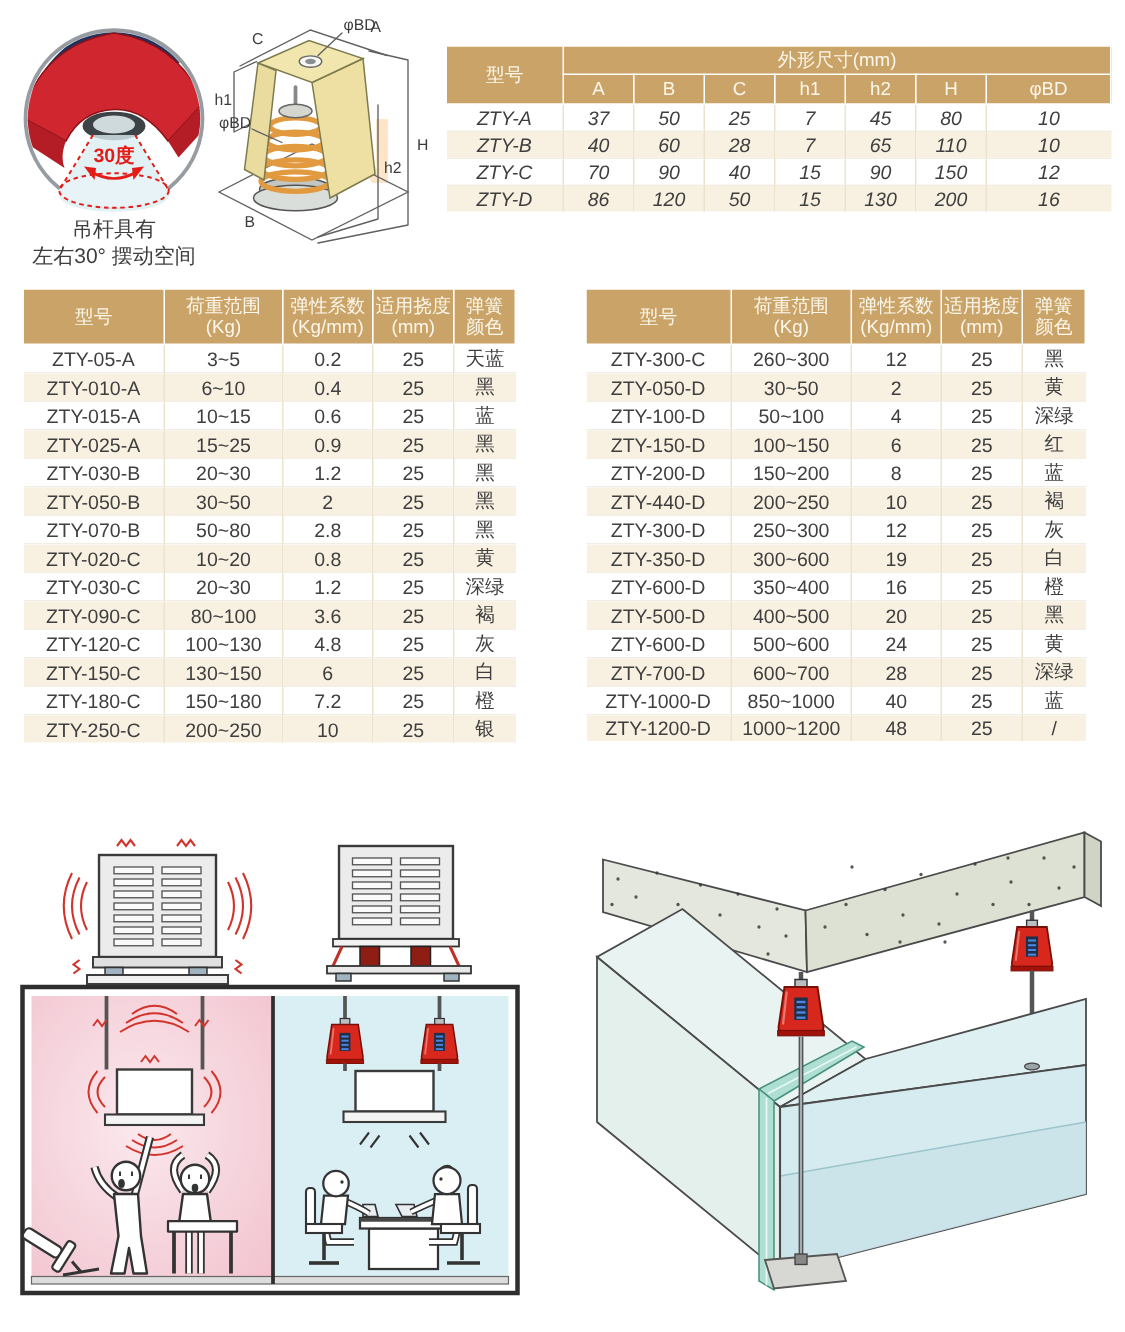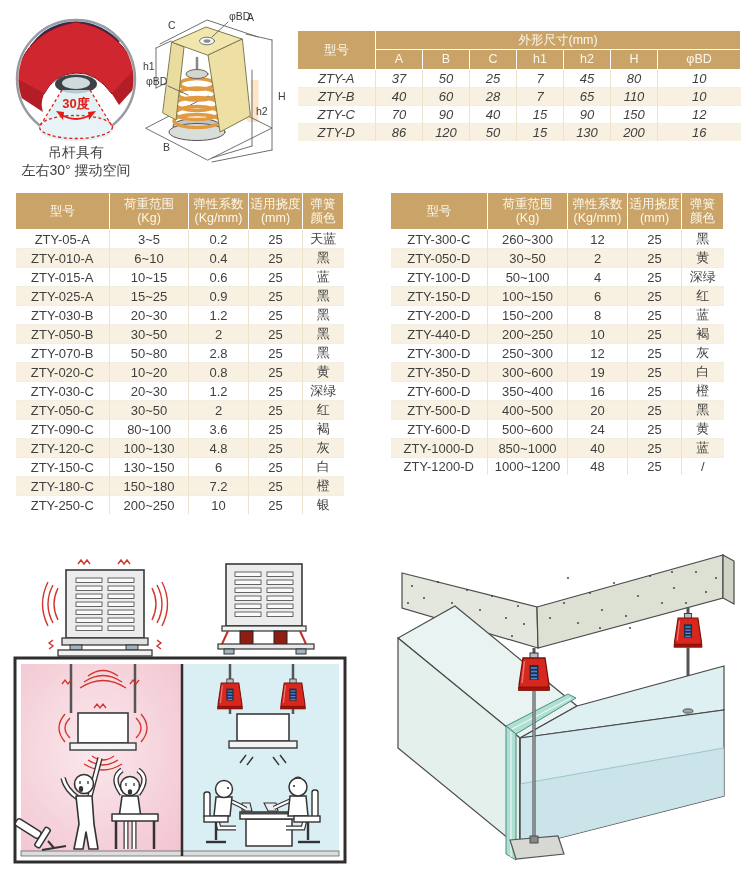--- a/index.html
+++ b/index.html
@@ -251,27 +251,20 @@
           <td>黄</td>
         </tr>
         <tr>
           <td>ZTY-030-C</td>
           <td>20~30</td>
           <td>1.2</td>
           <td>25</td>
           <td>深绿</td>
         </tr>
         <tr>
-          <td>ZTY-050-C</td>
-          <td>30~50</td>
-          <td>2</td>
-          <td>25</td>
-          <td>红</td>
-        </tr>
-        <tr>
           <td>ZTY-090-C</td>
           <td>80~100</td>
           <td>3.6</td>
           <td>25</td>
           <td>褐</td>
         </tr>
         <tr>
           <td>ZTY-120-C</td>
           <td>100~130</td>
           <td>4.8</td>
@@ -389,20 +382,27 @@
           <td>20</td>
           <td>25</td>
           <td>黑</td>
         </tr>
         <tr>
           <td>ZTY-600-D</td>
           <td>500~600</td>
           <td>24</td>
           <td>25</td>
           <td>黄</td>
+        </tr>
+        <tr>
+          <td>ZTY-700-D</td>
+          <td>600~700</td>
+          <td>28</td>
+          <td>25</td>
+          <td>深绿</td>
         </tr>
         <tr>
           <td>ZTY-1000-D</td>
           <td>850~1000</td>
           <td>40</td>
           <td>25</td>
           <td>蓝</td>
         </tr>
         <tr>
           <td>ZTY-1200-D</td>

